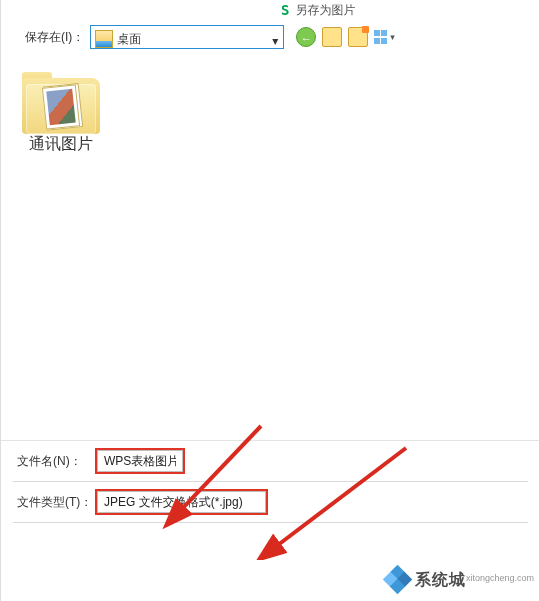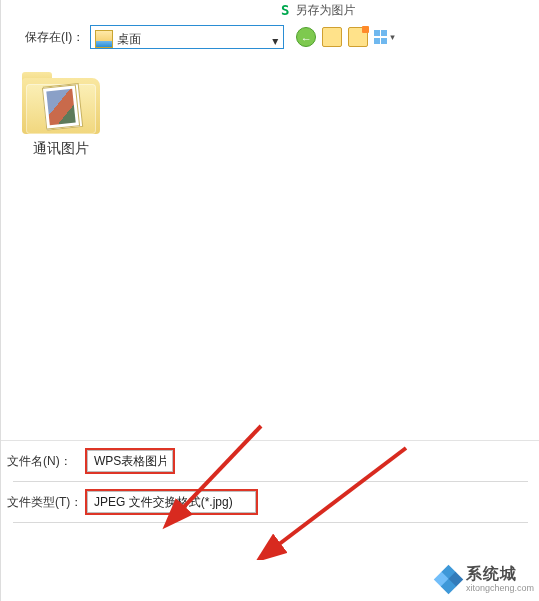--- a/index.html
+++ b/index.html
@@ -26,43 +26,43 @@
   .file-area{display:flex;gap:40px;padding:18px 12px 0 12px;height:360px;align-items:flex-start}
   .folder{display:flex;flex-direction:column;align-items:center;width:96px}
   .folder-ic{width:78px;height:62px;position:relative}
   .folder-back{position:absolute;top:6px;left:0;width:78px;height:56px;background:linear-gradient(#f9e7a0,#eccf71);border-radius:4px 8px 4px 4px}
   .folder-tab{position:absolute;top:0;left:0;width:30px;height:12px;background:linear-gradient(#f9e7a0,#f1d87e);border-radius:3px 3px 0 0}
   .folder-front{position:absolute;bottom:0;left:4px;width:70px;height:50px;background:linear-gradient(#fbefb6,#f1d77e);border-radius:4px;box-shadow:inset 0 0 0 1px rgba(255,255,255,0.4)}
   .thumb{position:absolute;bottom:6px;left:22px;width:32px;height:40px;background:#fff;border:1px solid #c8b261;transform:rotate(-6deg);box-shadow:2px 0 0 #fff,2px 0 0 1px #c8b261}
   .thumb-inner{position:absolute;top:3px;left:3px;right:3px;bottom:3px}
   .ta{background:linear-gradient(135deg,#8aa0c7 0 40%,#c96a4b 40% 70%,#5d7a5a 70% 100%)}
   .tb{background:linear-gradient(135deg,#d0a7c0 0 35%,#7094c2 35% 65%,#b7935c 65% 100%)}
-  .folder-name{margin-top:6px;font-size:14px;text-align:center;color:#333}
+  .folder-name{font-size:16px;text-align:center;color:#333}
 
   .sep{height:1px;background:#e3e3e3;margin-top:8px}
-  .field-row{display:flex;align-items:center;height:40px;padding:0 6px}
+  .field-row{display:flex;align-items:center;height:40px;padding:0 16px}
   .fld-label{width:78px}
   .fld-box{border:2px solid #de3526;padding:0;display:flex;align-items:flex-start}
   .fld-input{border:1px solid #bfbfbf;height:20px;padding:0 6px;font-size:12px;color:#222;background:#fff;outline:none}
   .fn-input{width:72px}
   .ft-input{width:155px}
   .bottom-line{border-top:1px solid #d9d9d9;margin:0 12px}
 
   
   .arrow{position:absolute;pointer-events:none}
 
   
   .watermark{position:absolute;right:6px;bottom:8px;display:flex;align-items:center;opacity:0.9}
   .wm-ic{width:26px;height:26px;position:relative;margin-right:4px}
   .wm-ic span{position:absolute;width:11px;height:11px;background:#2a8dd4;transform:rotate(45deg)}
   .wm-ic .a{left:7px;top:0}
   .wm-ic .b{left:0;top:7px;background:#63b8f9}
   .wm-ic .c{left:14px;top:7px;background:#1c6db3}
   .wm-ic .d{left:7px;top:14px}
-  .wm-txt{display:flex;flex-direction:column;line-height:1}
+  .wm-txt{display:flex;flex-direction:row;line-height:1}
   .wm-main{font-size:16px;font-weight:600;color:#3a3a3a;letter-spacing:1px}
   .wm-sub{font-size:9px;color:#8a8a8a;margin-top:2px}
 </style>
 </head>
 <body>
 
 <div class="window">
 
   <div class="title-row">
     <span class="title-icon">S</span>

